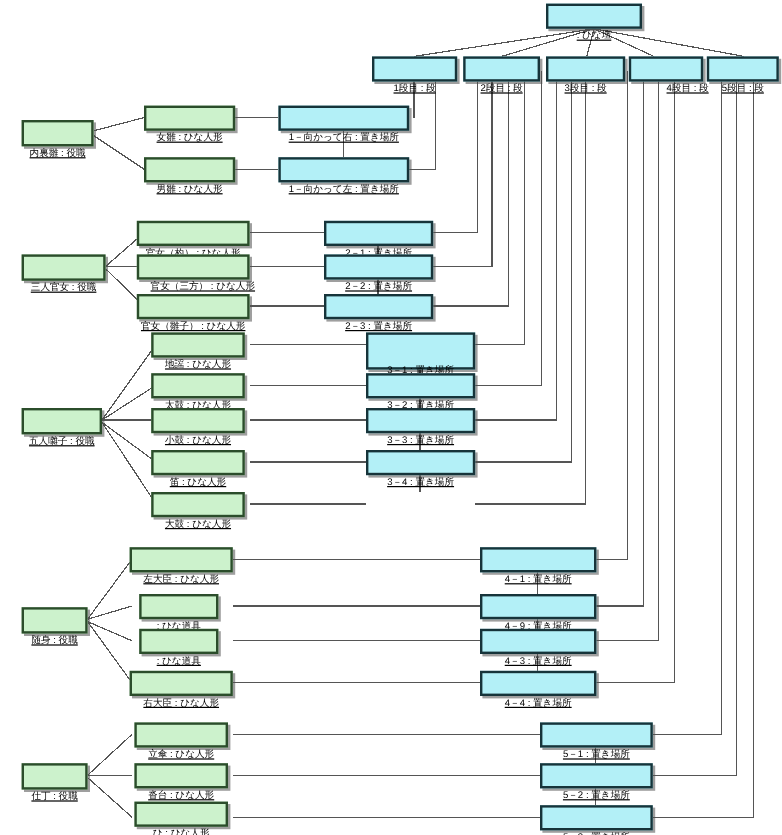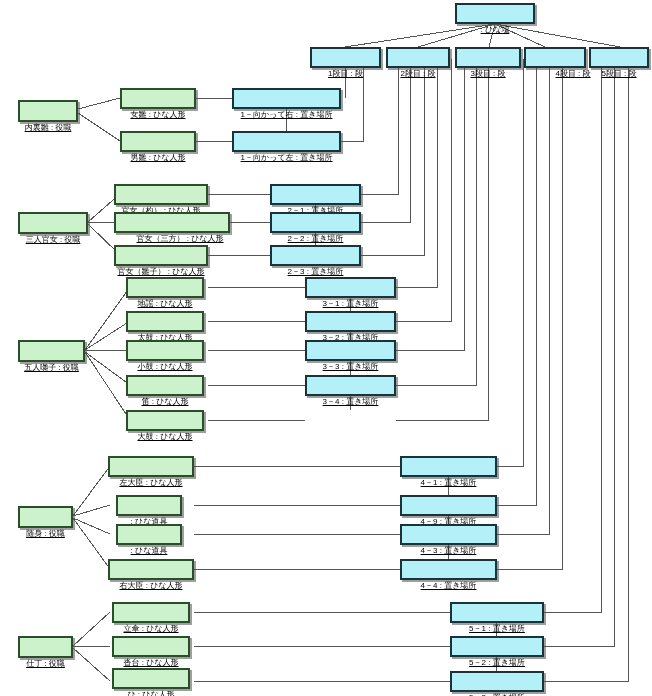--- a/index.html
+++ b/index.html
@@ -146,21 +146,21 @@
   <div class="node green strong" style="left:120px;top:88px;width:76px;height:21px;">
     <span class="lbl">女雛 : ひな人形</span>
   </div>
   <div class="node green strong" style="left:120px;top:131px;width:76px;height:21px;">
     <span class="lbl">男雛 : ひな人形</span>
   </div>
 
   <div class="node green strong" style="left:114px;top:184px;width:94px;height:21px;">
     <span class="lbl">官女（杓） : ひな人形</span>
   </div>
-  <div class="node green strong" style="left:114px;top:212px;width:116px;height:21px;padding-left:16px;">
+  <div class="node green strong" style="left:114px;top:212px;width:94px;height:21px;padding-left:16px;">
     <span class="lbl">官女（三方） : ひな人形</span>
   </div>
   <div class="node green strong" style="left:114px;top:245px;width:94px;height:21px;">
     <span class="lbl">官女（雛子） : ひな人形</span>
   </div>
 
   <div class="node green strong" style="left:126px;top:277px;width:78px;height:21px;">
     <span class="lbl">地謡 : ひな人形</span>
   </div>
   <div class="node green strong" style="left:126px;top:311px;width:78px;height:21px;">
@@ -209,21 +209,21 @@
   <div class="node blue strong" style="left:270px;top:184px;width:91px;height:21px;">
     <span class="lbl">2－1 : 置き場所</span>
   </div>
   <div class="node blue strong" style="left:270px;top:212px;width:91px;height:21px;">
     <span class="lbl">2－2 : 置き場所</span>
   </div>
   <div class="node blue strong" style="left:270px;top:245px;width:91px;height:21px;">
     <span class="lbl">2－3 : 置き場所</span>
   </div>
 
-  <div class="node blue strong" style="left:305px;top:277px;width:91px;height:21px;">
+  <div class="node blue strong" style="left:305px;top:277px;width:91px;height:31px;">
     <span class="lbl">3－1 : 置き場所</span>
   </div>
   <div class="node blue strong" style="left:305px;top:311px;width:91px;height:21px;">
     <span class="lbl">3－2 : 置き場所</span>
   </div>
   <div class="node blue strong" style="left:305px;top:340px;width:91px;height:21px;">
     <span class="lbl">3－3 : 置き場所</span>
   </div>
   <div class="node blue strong" style="left:305px;top:375px;width:91px;height:21px;">
     <span class="lbl">3－4 : 置き場所</span>

